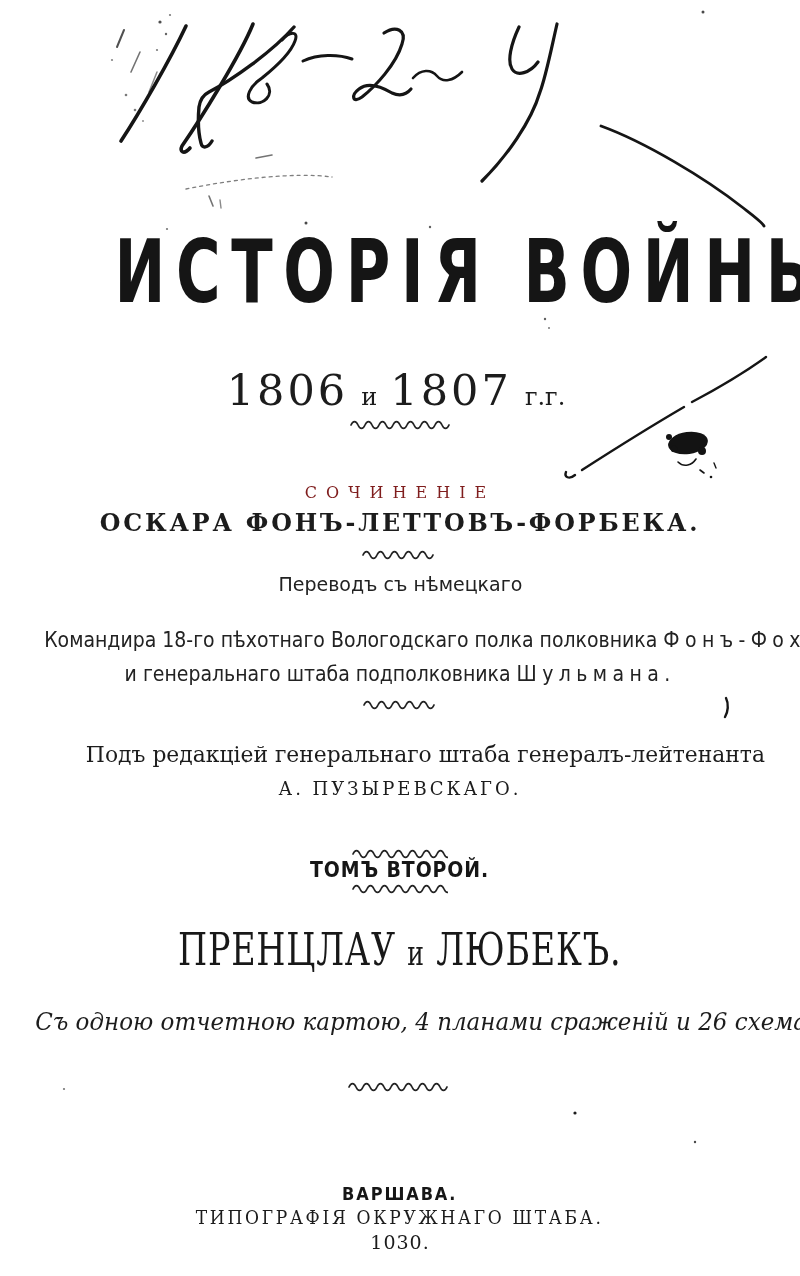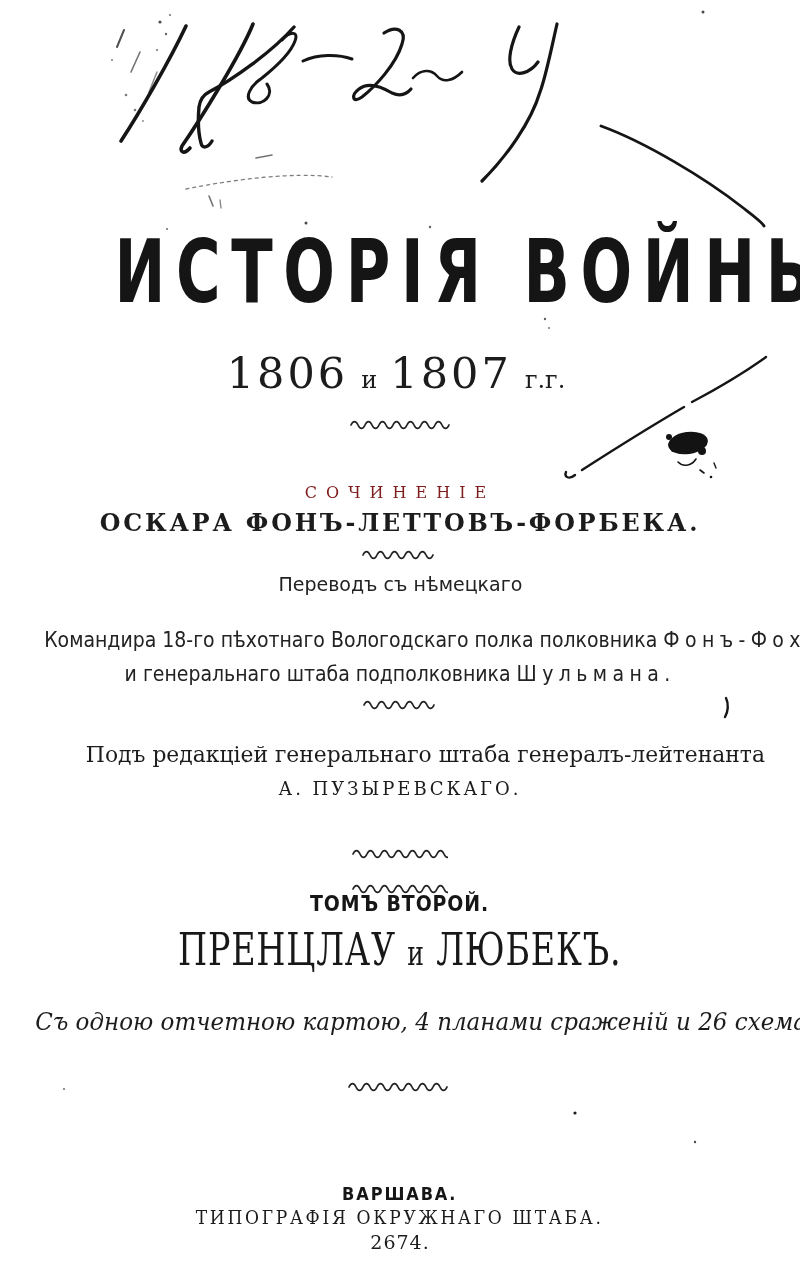--- a/index.html
+++ b/index.html
@@ -5,41 +5,41 @@
   html,body{margin:0;padding:0;background:#e9e9e9;}
   .page{position:relative;width:800px;height:1276px;background:#ffffff;overflow:hidden;
         font-family:"DejaVu Serif",serif;color:#1c1c1c;margin:0 auto;}
   .abs{position:absolute;left:0;width:100%;text-align:center;white-space:nowrap;}
   .inner{display:inline-block;white-space:nowrap;}
 
   #main-title{top:226px;}
   #main-title .inner{font-family:"DejaVu Sans",sans-serif;font-weight:bold;font-size:80px;
     letter-spacing:14px;margin-right:-14px;transform:scale(0.76,1.08);transform-origin:center;color:#151515;}
 
-  #years{top:348px;}
+  #years{top:365px;}
   #years .yr{font-size:43px;letter-spacing:3px;}
   #years .sm{font-size:24px;margin:0 8px;}
 
   #sochinenie{top:483px;font-size:16px;letter-spacing:9px;margin-right:-9px;color:#7f1d1d;}
   #author{top:508px;}
   #author .inner{font-size:25px;font-weight:bold;letter-spacing:3px;transform:scaleX(0.95);transform-origin:center;}
 
   .sansline{font-family:"DejaVu Sans",sans-serif;color:#222;}
   #perevod{top:572px;}
   #perevod .inner{font-size:20px;transform:scaleX(0.95);transform-origin:center;}
   #trans1{top:628px;}
   #trans2{top:662px;}
   #trans1 .inner,#trans2 .inner{font-size:21px;transform:scaleX(0.9);transform-origin:center;}
   .spaced-name{letter-spacing:6px;}
 
   #editor1{top:741px;padding-left:25px;}
   #editor1 .inner{font-size:23px;transform:scaleX(0.95);transform-origin:center;}
   #editor2{top:778px;font-size:18px;letter-spacing:3px;}
 
-  #volume{top:858px;margin-top:34px;}
+  #volume{top:858px;}
   #volume .inner{font-family:"DejaVu Sans",sans-serif;font-weight:bold;font-size:21px;
      letter-spacing:1px;transform:scaleX(0.9);transform-origin:center;color:#161616;}
 
   #part-title{top:924px;text-align:center;}
   #part-title .inner{font-size:44px;transform:scaleX(0.76);transform-origin:center;letter-spacing:1px;color:#181818;}
   #part-title .conj{font-size:33px;}
 
   #note{top:1007px;}
   #note .inner{font-size:25px;font-style:italic;transform:scaleX(0.92);transform-origin:center;}
 
@@ -128,21 +128,21 @@
   <svg class="wave" id="wave4" width="104" height="10" viewBox="0 0 104 10">
       <path d="M1 5 c2,-4.5 5,-4.5 7,0 c2,4.5 5,4.5 7,0 c2,-4.5 5,-4.5 7,0 c2,4.5 5,4.5 7,0 c2,-4.5 5,-4.5 7,0 c2,4.5 5,4.5 7,0 c2,-4.5 5,-4.5 7,0 c2,4.5 5,4.5 7,0 c2,-4.5 5,-4.5 7,0 c2,4.5 5,4.5 7,0 c2,-4.5 5,-4.5 7,0 c2,4.5 5,4.5 7,0 c2,-4.5 5,-4.5 7,0 c2,4.5 5,4.5 7,0"></path>
     </svg>
 
   <div class="abs" id="city">
     <span class="inner">ВАРШАВА.</span>
   </div>
   <div class="abs" id="publisher">
     <span class="inner">ТИПОГРАФІЯ ОКРУЖНАГО ШТАБА.</span>
   </div>
-  <div class="abs" id="print-year">2674.</div>
+  <div class="abs" id="print-year">1030.</div>
 
   <svg id="ink-overlay" width="800" height="1276" viewBox="0 0 800 1276">
 
     <g aria-label="143—2—4">
       <path class="hw" stroke-width="3.6" d="M186,26 C170,60 140,112 121,141"></path>
       <path class="hw" stroke-width="3.6" d="M253,24 C240,56 200,120 182,146 C179,152 184,155 190,148"></path>
       <path class="hw" stroke-width="3.4" d="M294,27 C272,52 232,80 209,92 C203,95 200,100 199,107 C198,118 198,132 201,143 C202,149 208,148 212,141"></path>
       <path class="hw" stroke-width="3" d="M282,40 C290,31 299,31 295,41 C290,55 272,70 262,78 C250,86 244,98 252,102 C263,106 275,95 267,84"></path>
       <path class="hw" stroke-width="3" d="M303,61 C318,54 338,54 352,59"></path>
       <path class="hw" stroke-width="3.2" d="M384,33 C396,25 407,30 402,44 C396,64 376,86 362,97 C352,104 351,95 359,89 C369,81 382,87 392,93 C399,96 406,95 411,89"></path>

